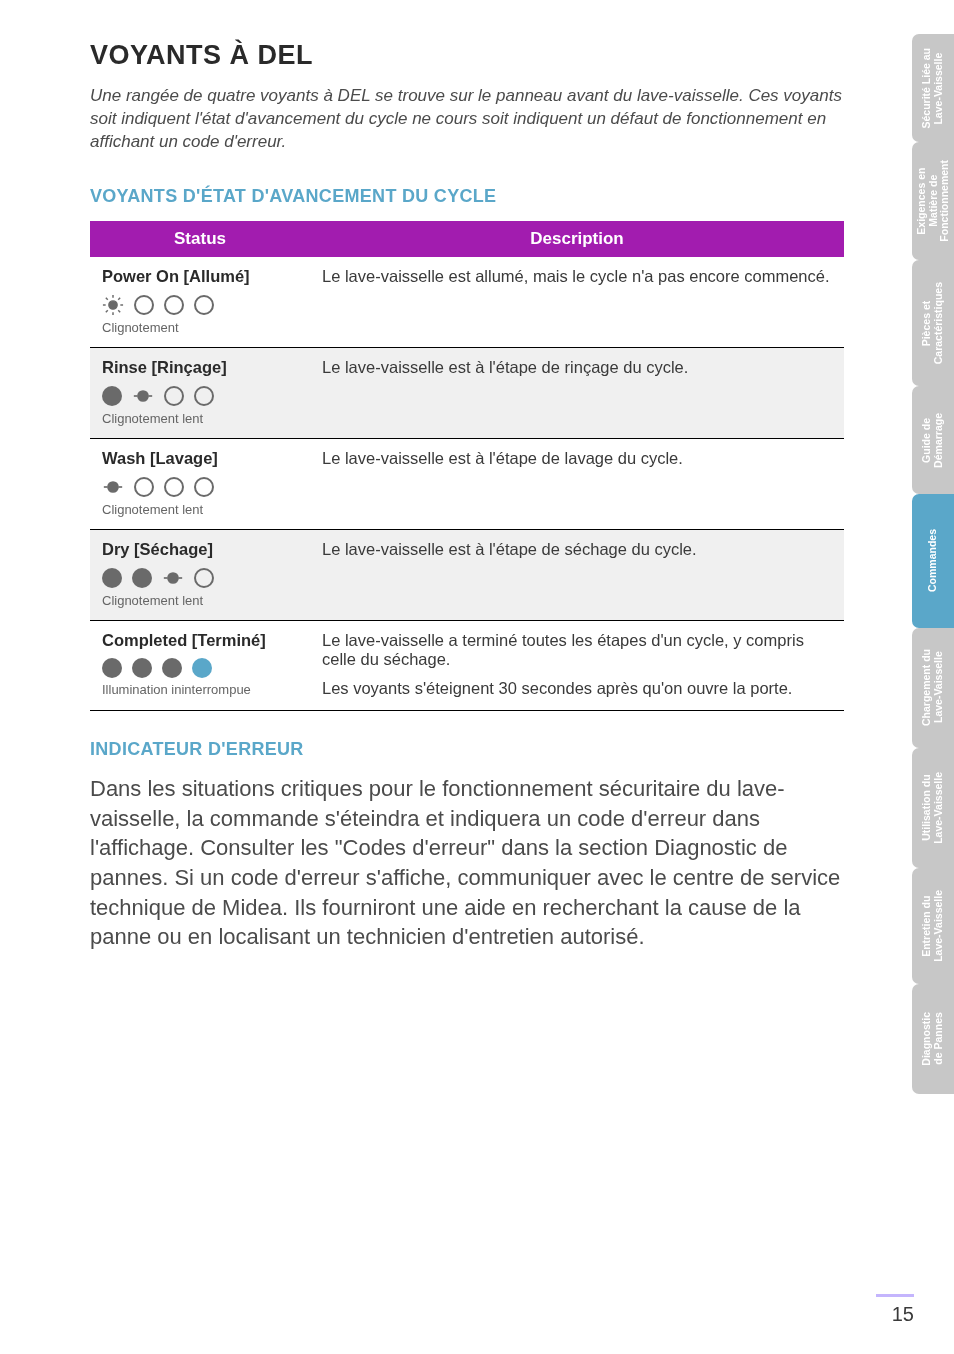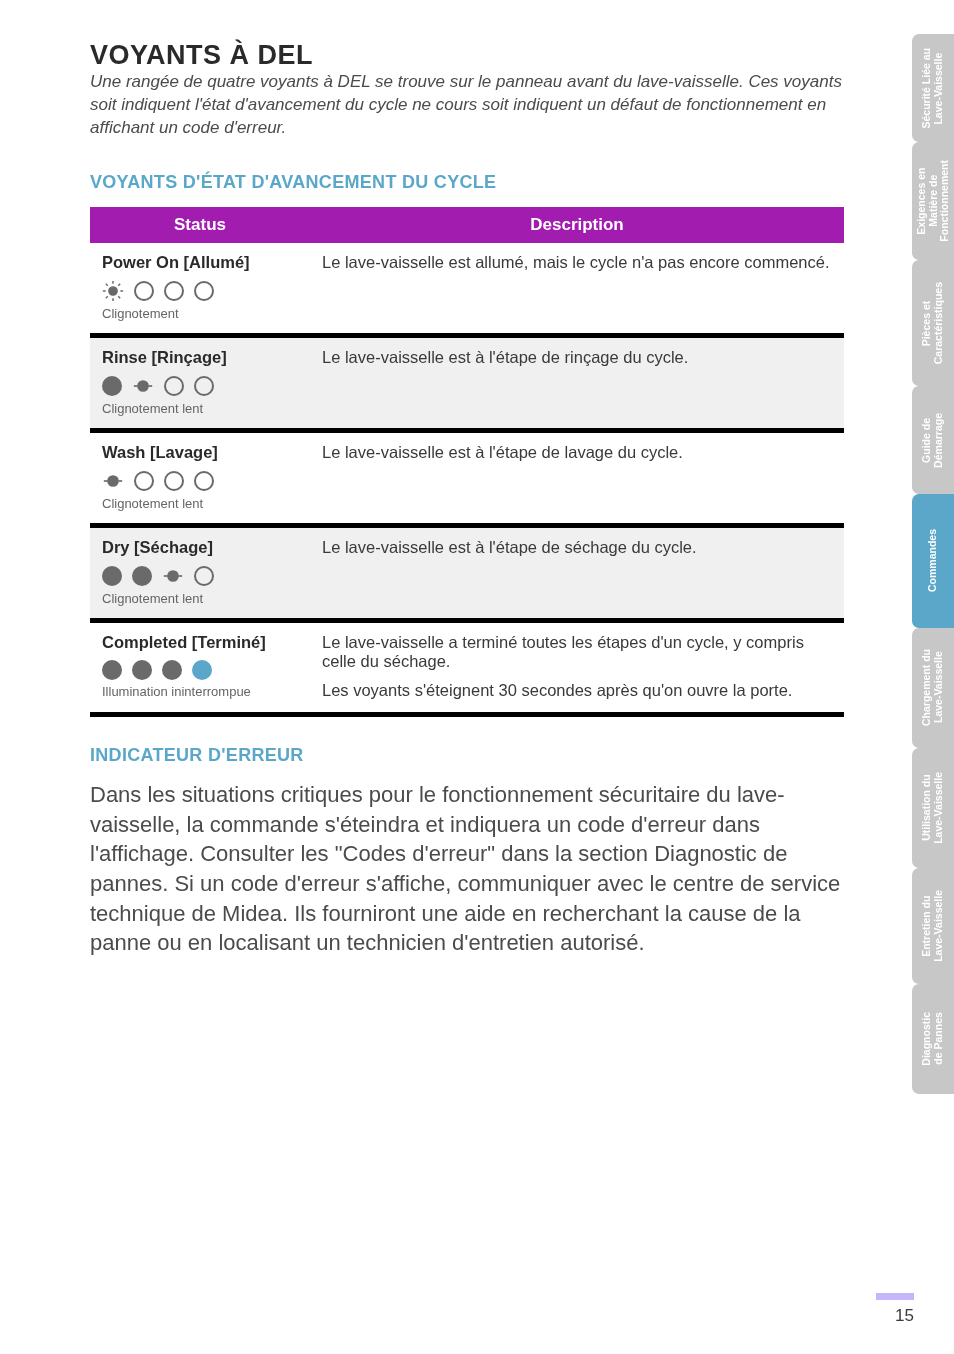--- a/index.html
+++ b/index.html
@@ -14,20 +14,21 @@
     }
 
     .page {
       padding: 40px 110px 0 90px;
     }
 
     h1 {
       font-size: 27px;
       font-weight: bold;
       color: #2a2a2a;
+      margin-bottom: 14px;
       letter-spacing: 0.5px;
     }
 
     .intro {
       font-size: 17px;
       color: #4b4b4b;
       line-height: 1.35;
       margin-bottom: 28px;
       font-style: italic;
     }
@@ -51,21 +52,21 @@
       color: #fff;
       text-align: center;
       font-size: 17px;
       font-weight: bold;
       padding: 8px 12px;
     }
 
     thead th:first-child { width: 220px; }
 
     tbody td {
-      border-bottom: 5px solid #000000;
+      border-bottom: 1px solid #000000;
       padding: 10px 12px 12px;
       vertical-align: top;
       font-size: 16.5px;
       color: #3a3a3a;
     }
 
     tbody tr:nth-child(even) td { background: #f0f0f0; }
 
     .status-label { font-weight: bold; color: #2a2a2a; font-size: 16.5px; }
 
@@ -120,23 +121,23 @@
       line-height: 1.1;
       white-space: pre-line;
     }
     .tab.grey { background: #c7c7c7; }
     .tab.blue { background: #5aa7c9; }
 
     .page-num {
       position: absolute;
       right: 40px;
       bottom: 28px;
-      font-size: 17px;
+      font-size: 20px;
       color: #3a3a3a;
-      border-top: 7px solid #c4b5fd;
+      border-top: 3px solid #c4b5fd;
       padding-top: 6px;
       width: 38px;
       text-align: right;
     }
   </style>
 </head>
 <body>
 
 <div class="page">
   <h1>VOYANTS À DEL</h1>

